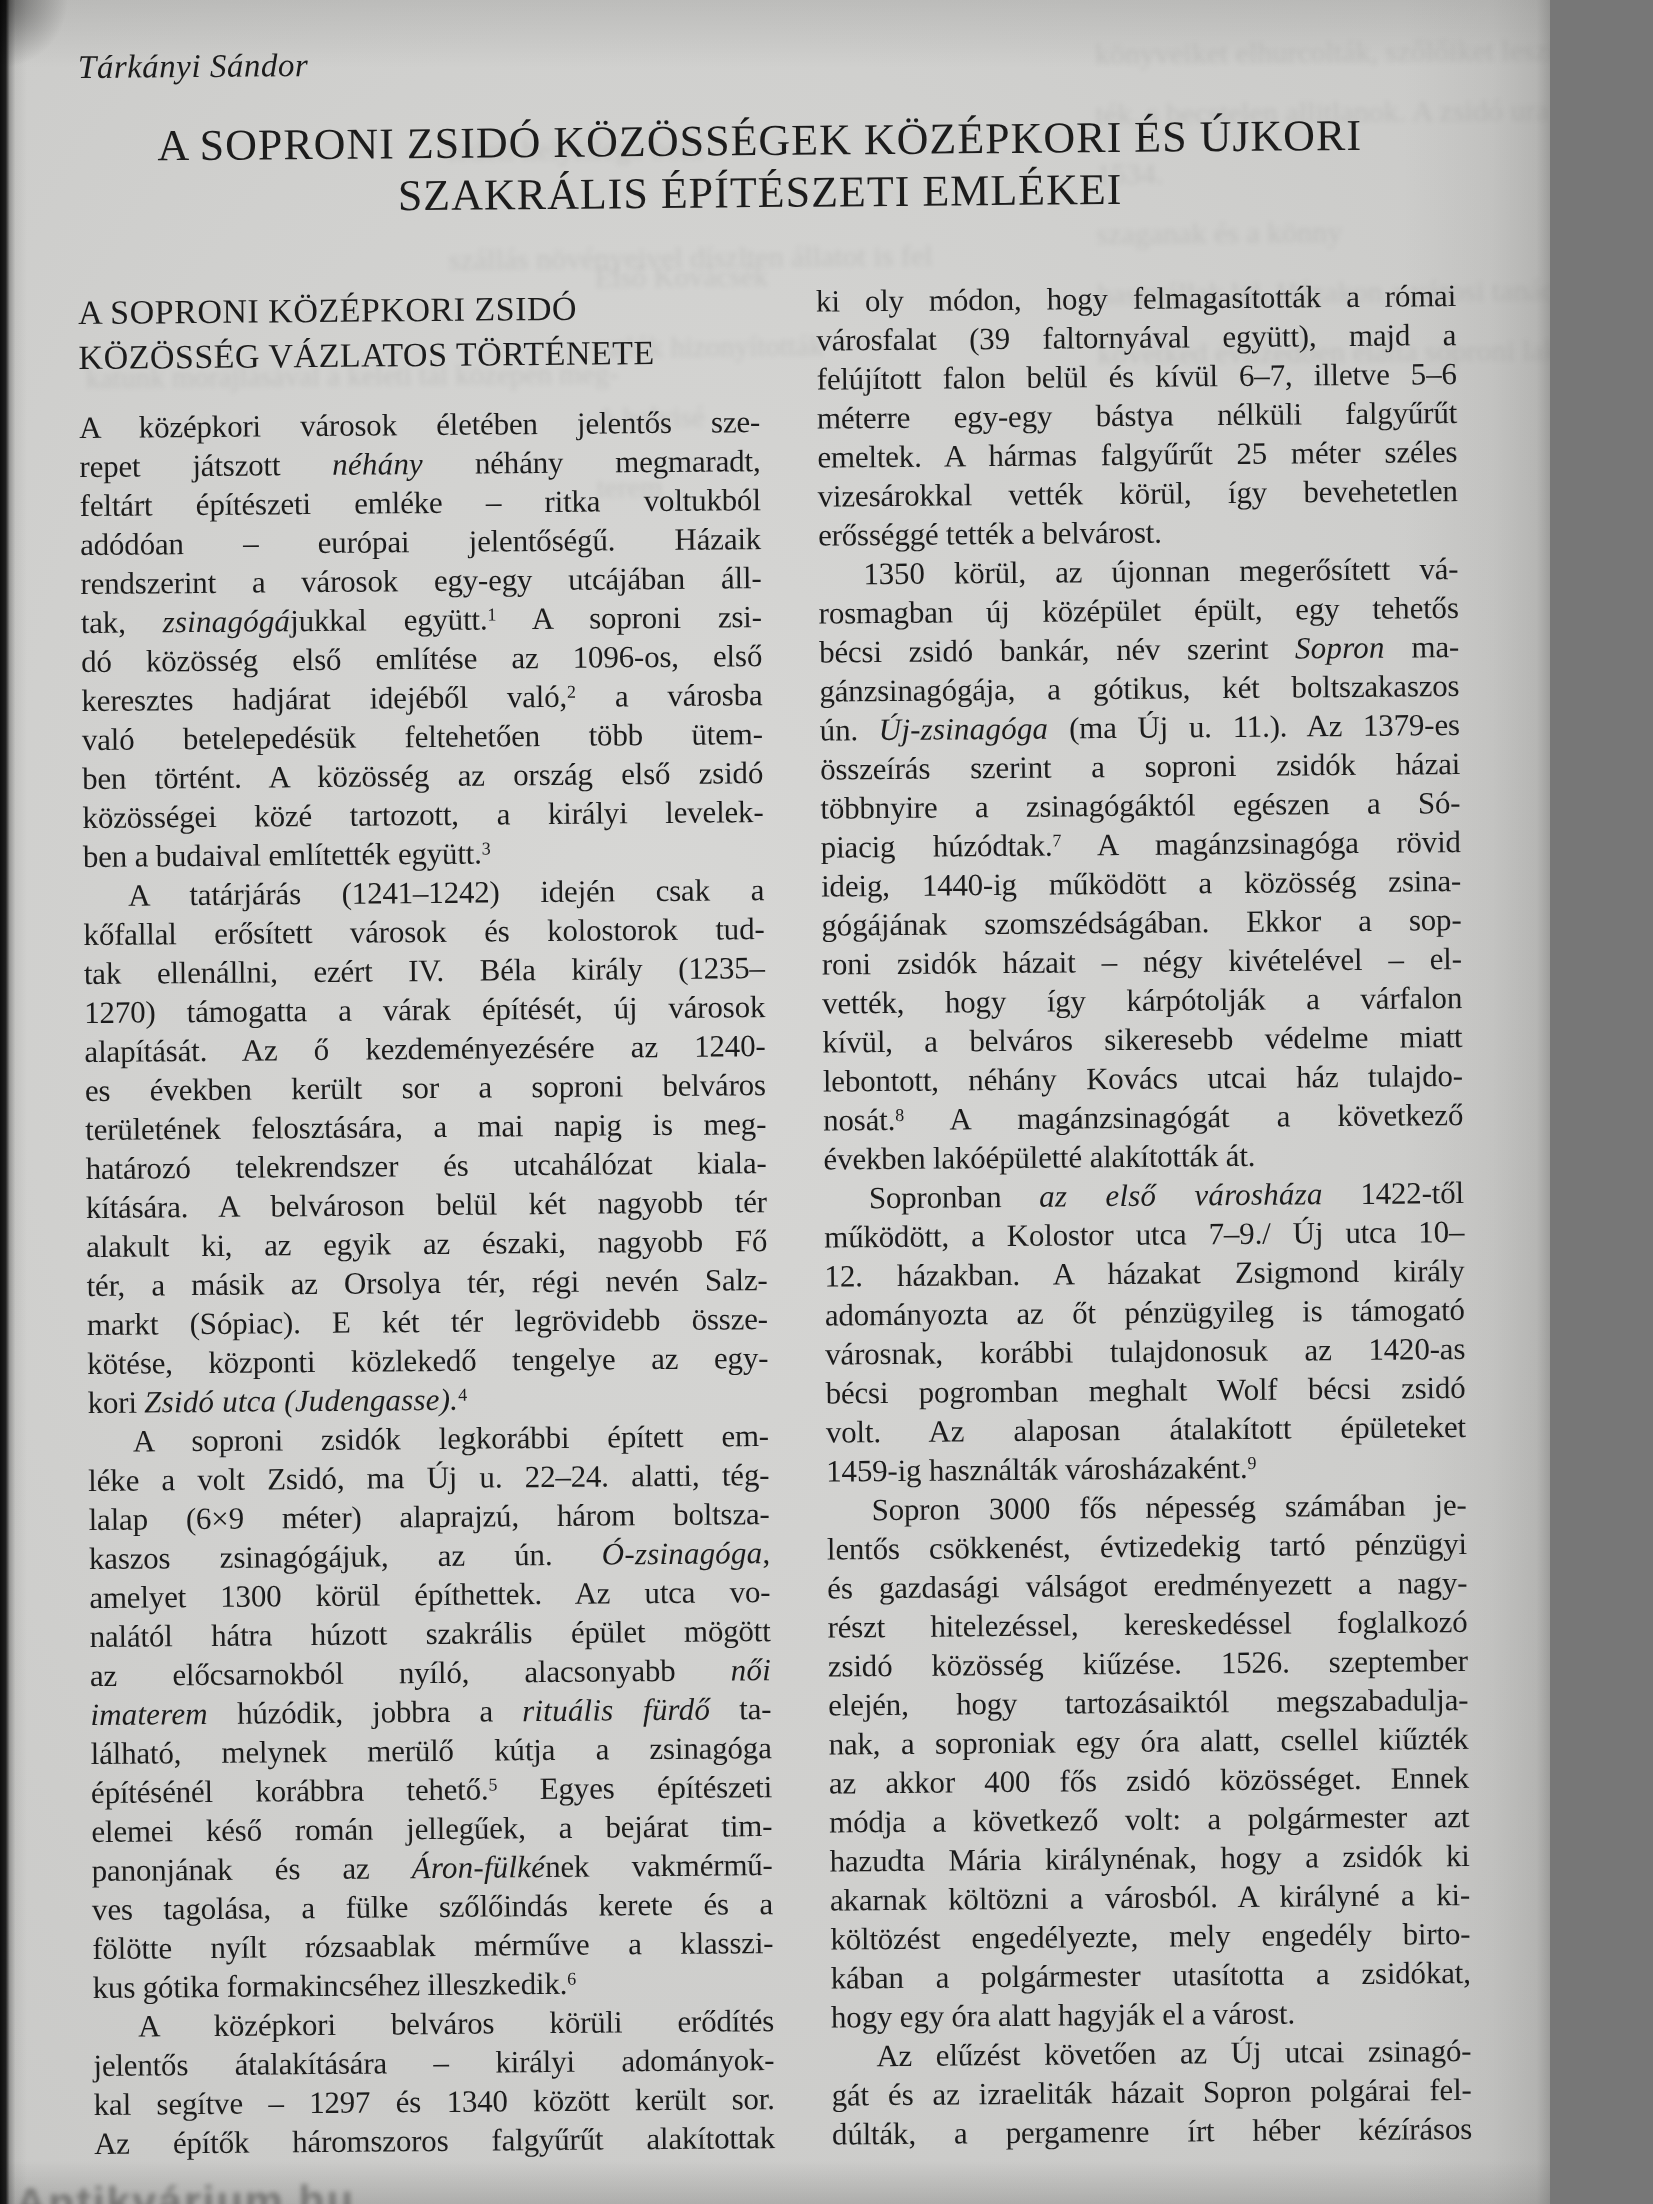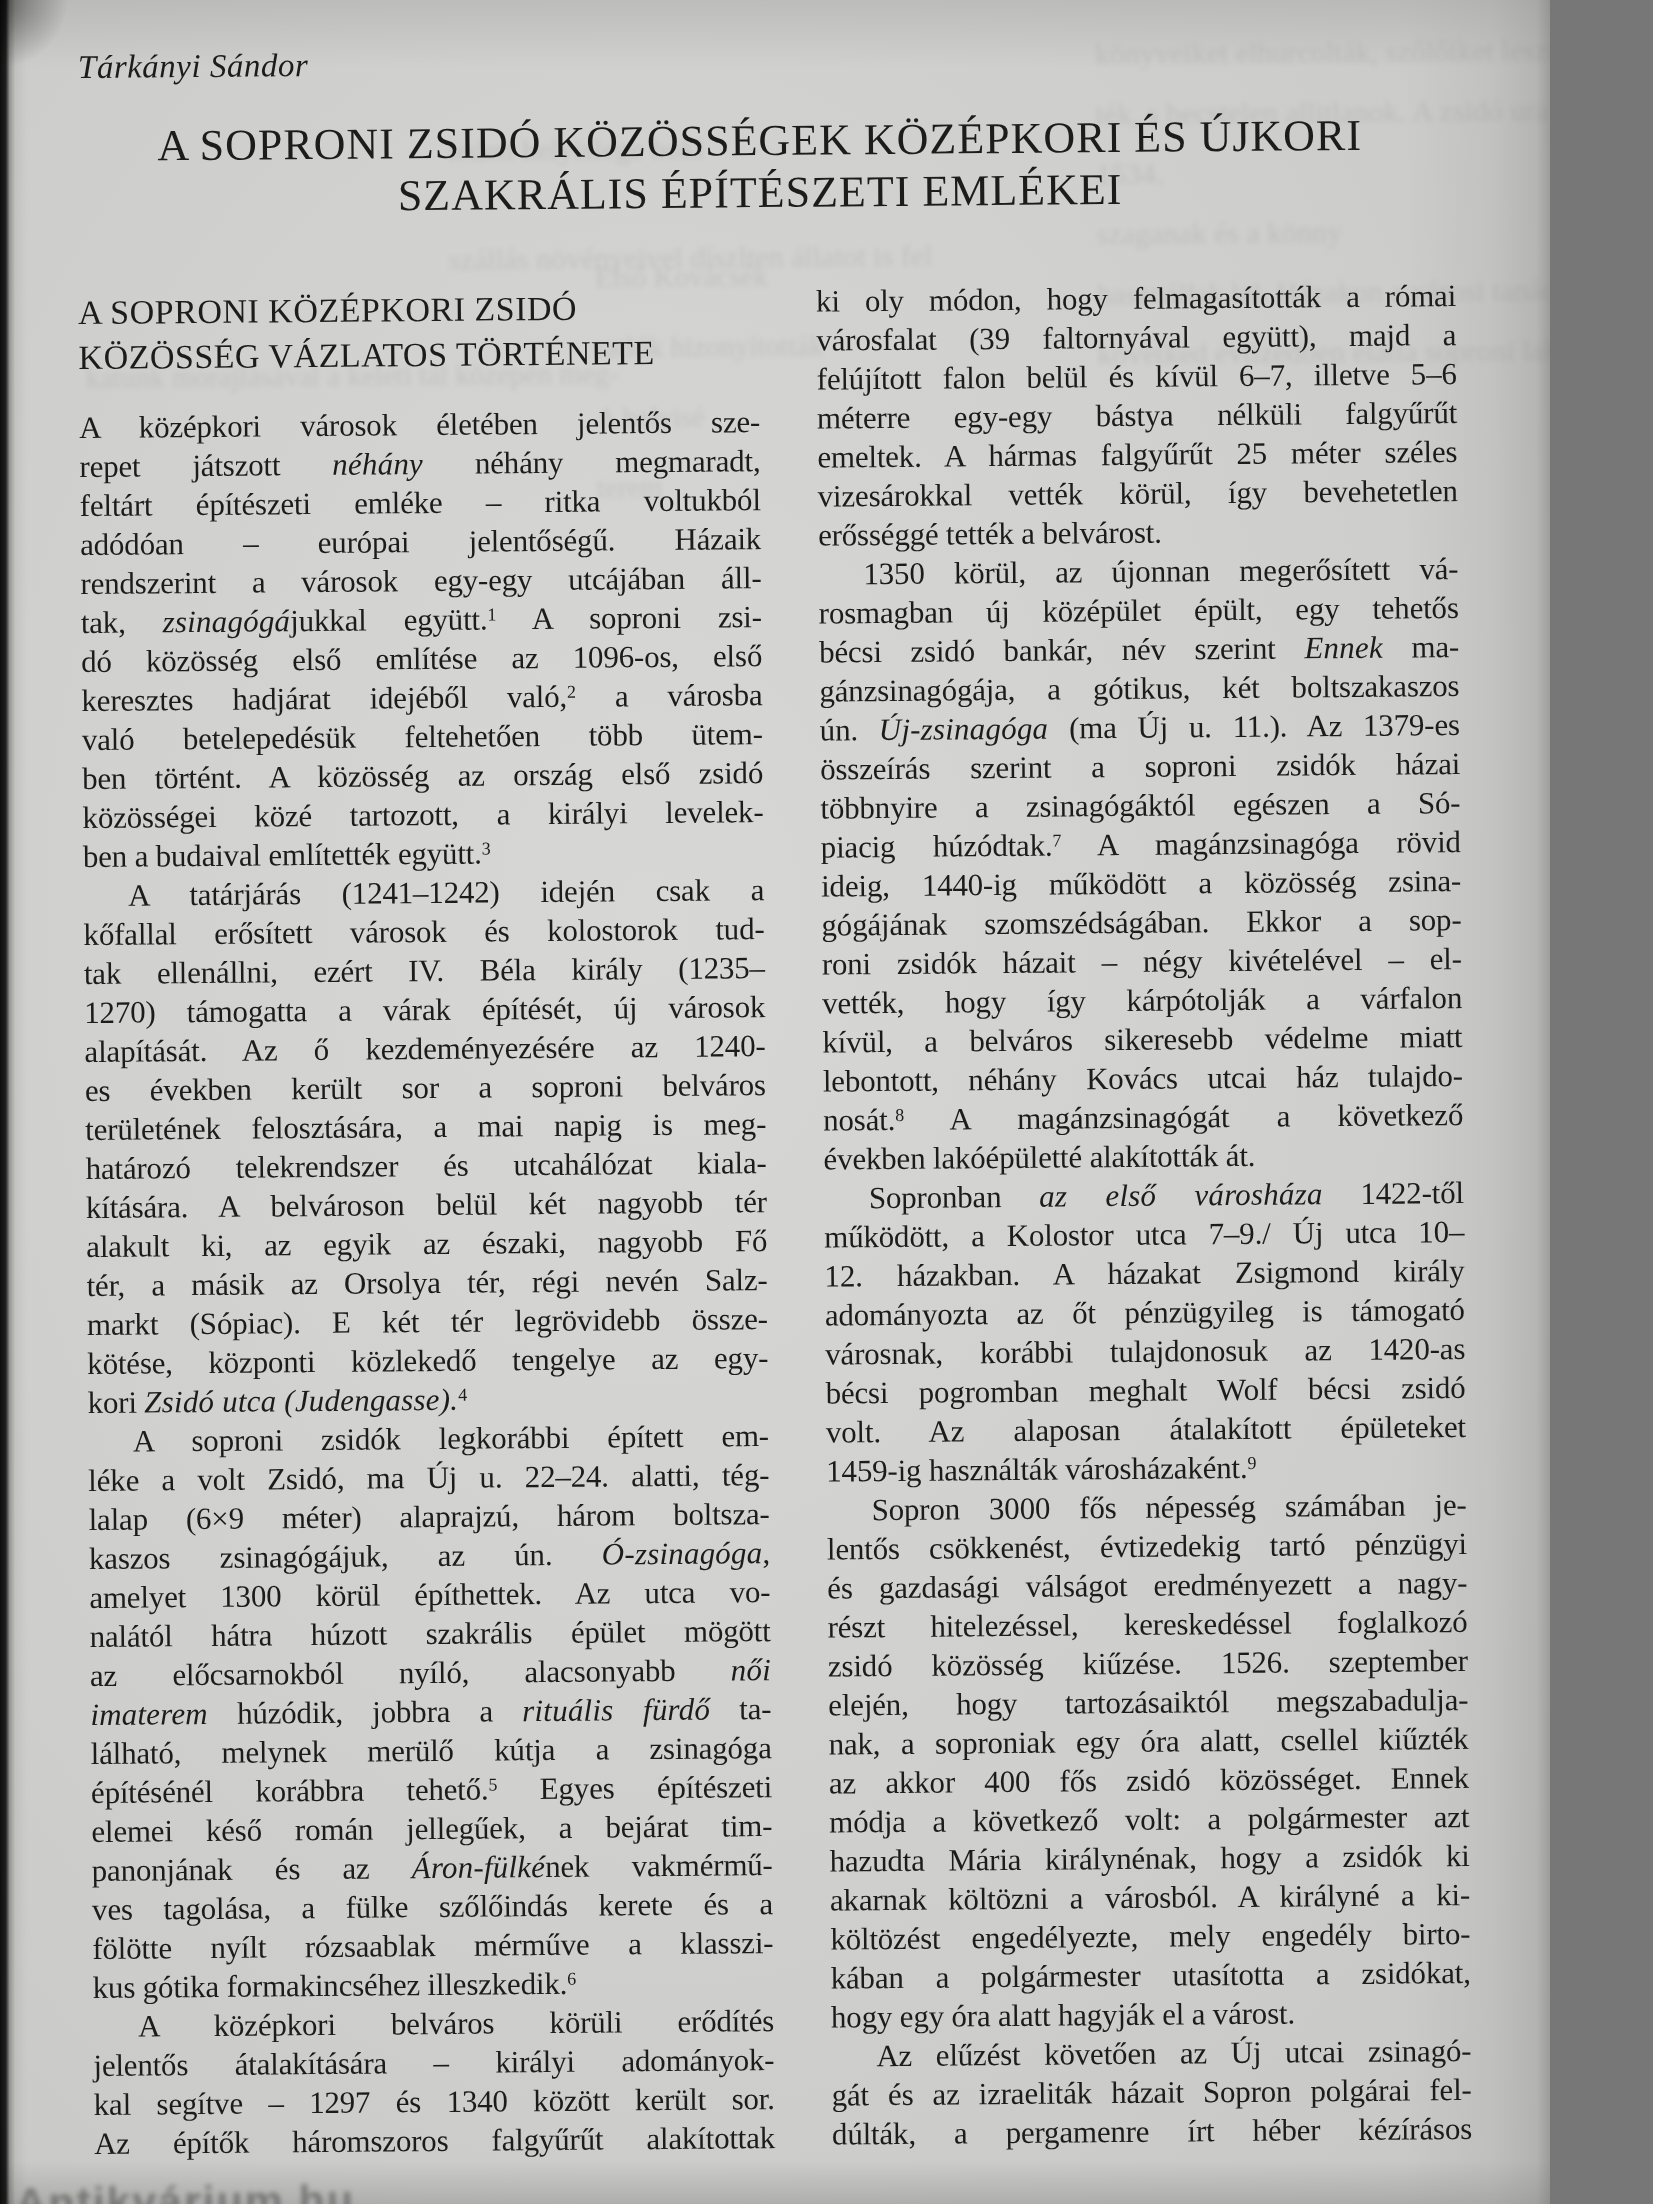--- a/index.html
+++ b/index.html
@@ -157,21 +157,21 @@
     <div class="col col-right">
         <div class="line">ki oly módon, hogy felmagasították a római</div>
         <div class="line">városfalat (39 faltornyával együtt), majd a</div>
         <div class="line">felújított falon belül és kívül 6–7, illetve 5–6</div>
         <div class="line">méterre egy-egy bástya nélküli falgyűrűt</div>
         <div class="line">emeltek. A hármas falgyűrűt 25 méter széles</div>
         <div class="line">vizesárokkal vették körül, így bevehetetlen</div>
         <div class="line end">erősséggé tették a belvárost.</div>
         <div class="line ind">1350 körül, az újonnan megerősített vá-</div>
         <div class="line">rosmagban új középület épült, egy tehetős</div>
-        <div class="line">bécsi zsidó bankár, név szerint <i>Ennek</i> ma-</div>
+        <div class="line">bécsi zsidó bankár, név szerint <i>Sopron</i> ma-</div>
         <div class="line">gánzsinagógája, a gótikus, két boltszakaszos</div>
         <div class="line">ún. <i>Új-zsinagóga</i> (ma Új u. 11.). Az 1379-es</div>
         <div class="line">összeírás szerint a soproni zsidók házai</div>
         <div class="line">többnyire a zsinagógáktól egészen a Só-</div>
         <div class="line">piacig húzódtak.<sup>7</sup> A magánzsinagóga rövid</div>
         <div class="line">ideig, 1440-ig működött a közösség zsina-</div>
         <div class="line">gógájának szomszédságában. Ekkor a sop-</div>
         <div class="line">roni zsidók házait – négy kivételével – el-</div>
         <div class="line">vették, hogy így kárpótolják a várfalon</div>
         <div class="line">kívül, a belváros sikeresebb védelme miatt</div>

